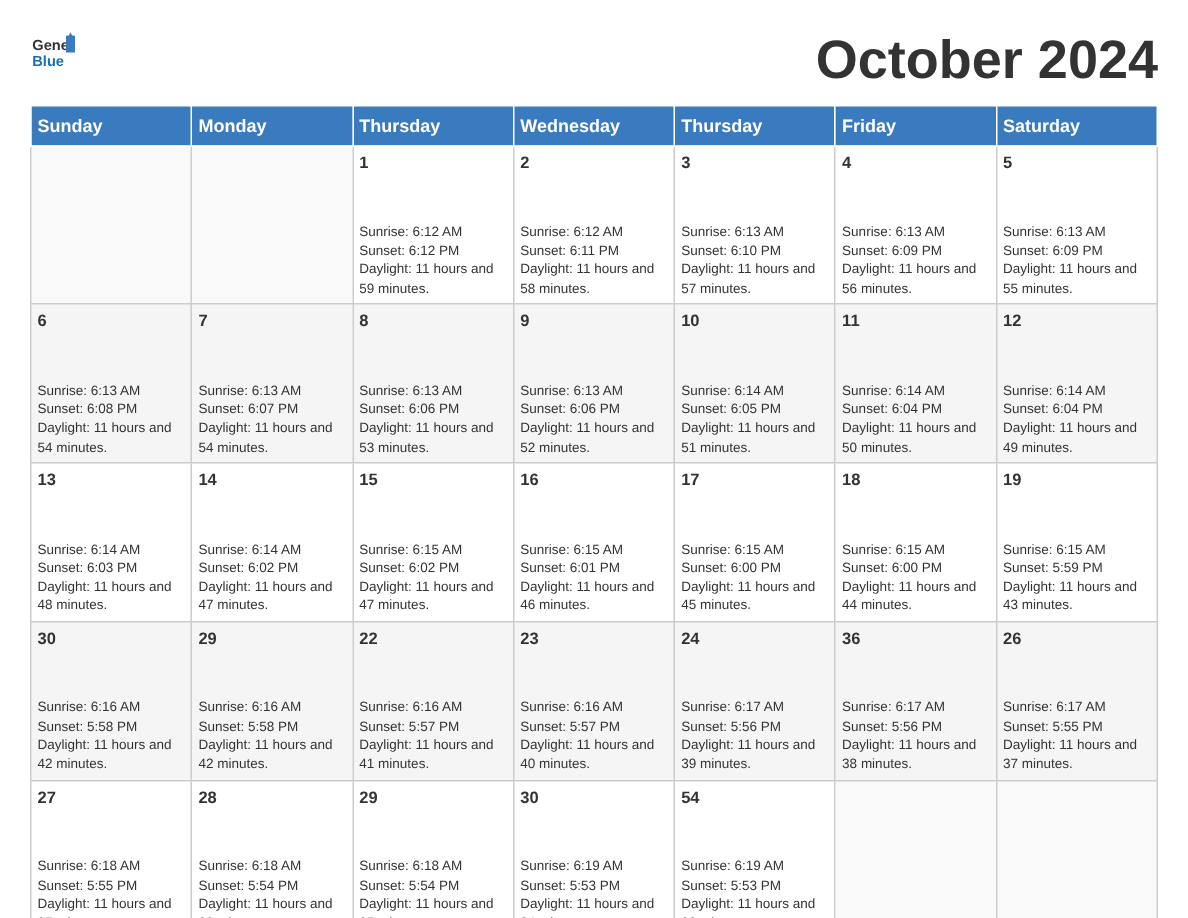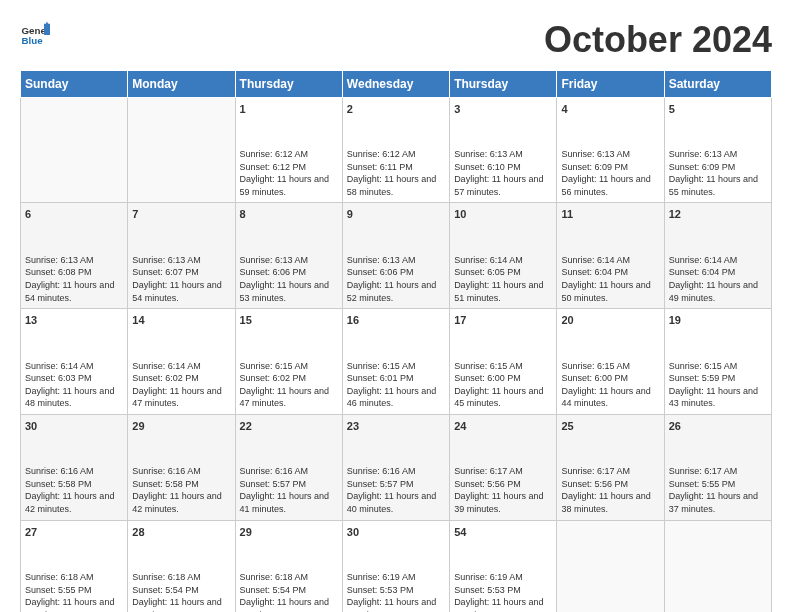--- a/index.html
+++ b/index.html
@@ -180,21 +180,21 @@
         </td>
         <td>
           <span class="day-num">16</span>
           <div class="day-info">Sunrise: 6:15 AM<br>Sunset: 6:01 PM<br>Daylight: 11 hours and 46 minutes.</div>
         </td>
         <td>
           <span class="day-num">17</span>
           <div class="day-info">Sunrise: 6:15 AM<br>Sunset: 6:00 PM<br>Daylight: 11 hours and 45 minutes.</div>
         </td>
         <td>
-          <span class="day-num">20</span>
+          <span class="day-num">18</span>
           <div class="day-info">Sunrise: 6:15 AM<br>Sunset: 6:00 PM<br>Daylight: 11 hours and 44 minutes.</div>
         </td>
         <td>
           <span class="day-num">19</span>
           <div class="day-info">Sunrise: 6:15 AM<br>Sunset: 5:59 PM<br>Daylight: 11 hours and 43 minutes.</div>
         </td>
       </tr>
       <tr>
         <td>
           <span class="day-num">30</span>
@@ -210,21 +210,21 @@
         </td>
         <td>
           <span class="day-num">23</span>
           <div class="day-info">Sunrise: 6:16 AM<br>Sunset: 5:57 PM<br>Daylight: 11 hours and 40 minutes.</div>
         </td>
         <td>
           <span class="day-num">24</span>
           <div class="day-info">Sunrise: 6:17 AM<br>Sunset: 5:56 PM<br>Daylight: 11 hours and 39 minutes.</div>
         </td>
         <td>
-          <span class="day-num">25</span>
+          <span class="day-num">36</span>
           <div class="day-info">Sunrise: 6:17 AM<br>Sunset: 5:56 PM<br>Daylight: 11 hours and 38 minutes.</div>
         </td>
         <td>
           <span class="day-num">26</span>
           <div class="day-info">Sunrise: 6:17 AM<br>Sunset: 5:55 PM<br>Daylight: 11 hours and 37 minutes.</div>
         </td>
       </tr>
       <tr>
         <td>
           <span class="day-num">27</span>

